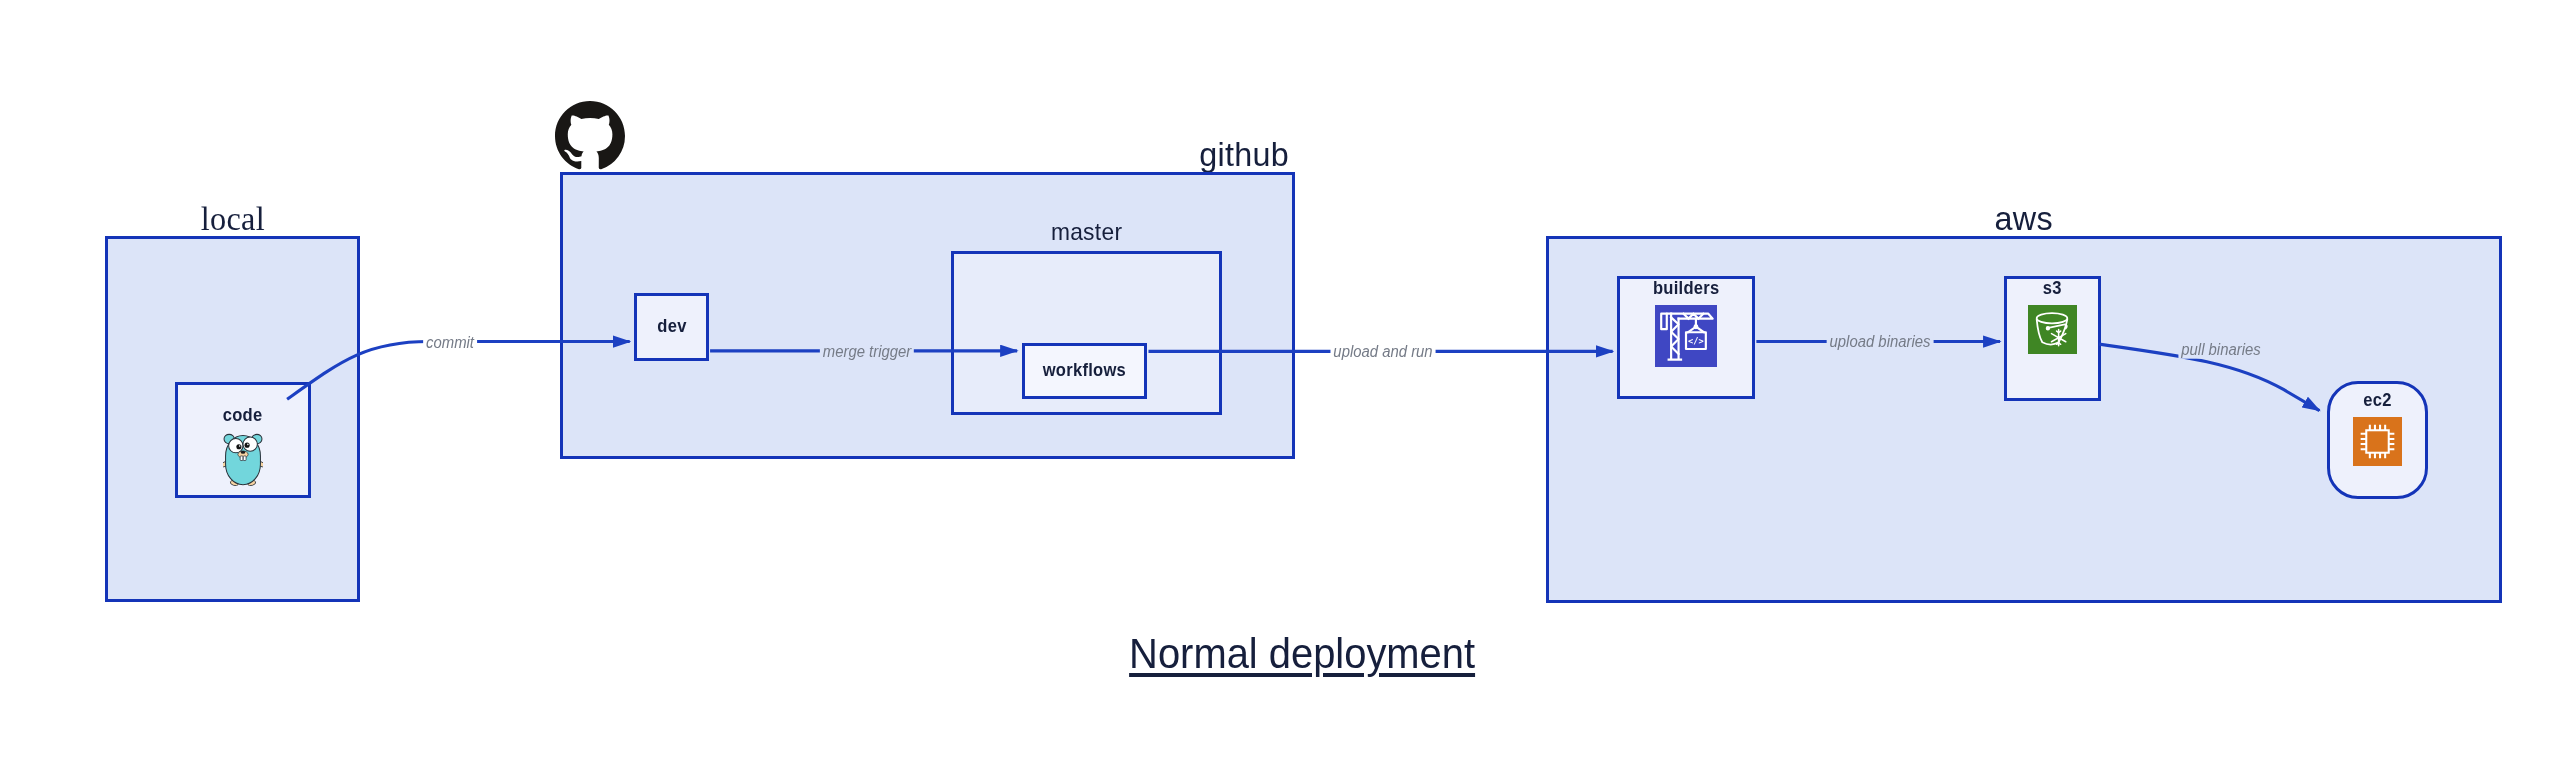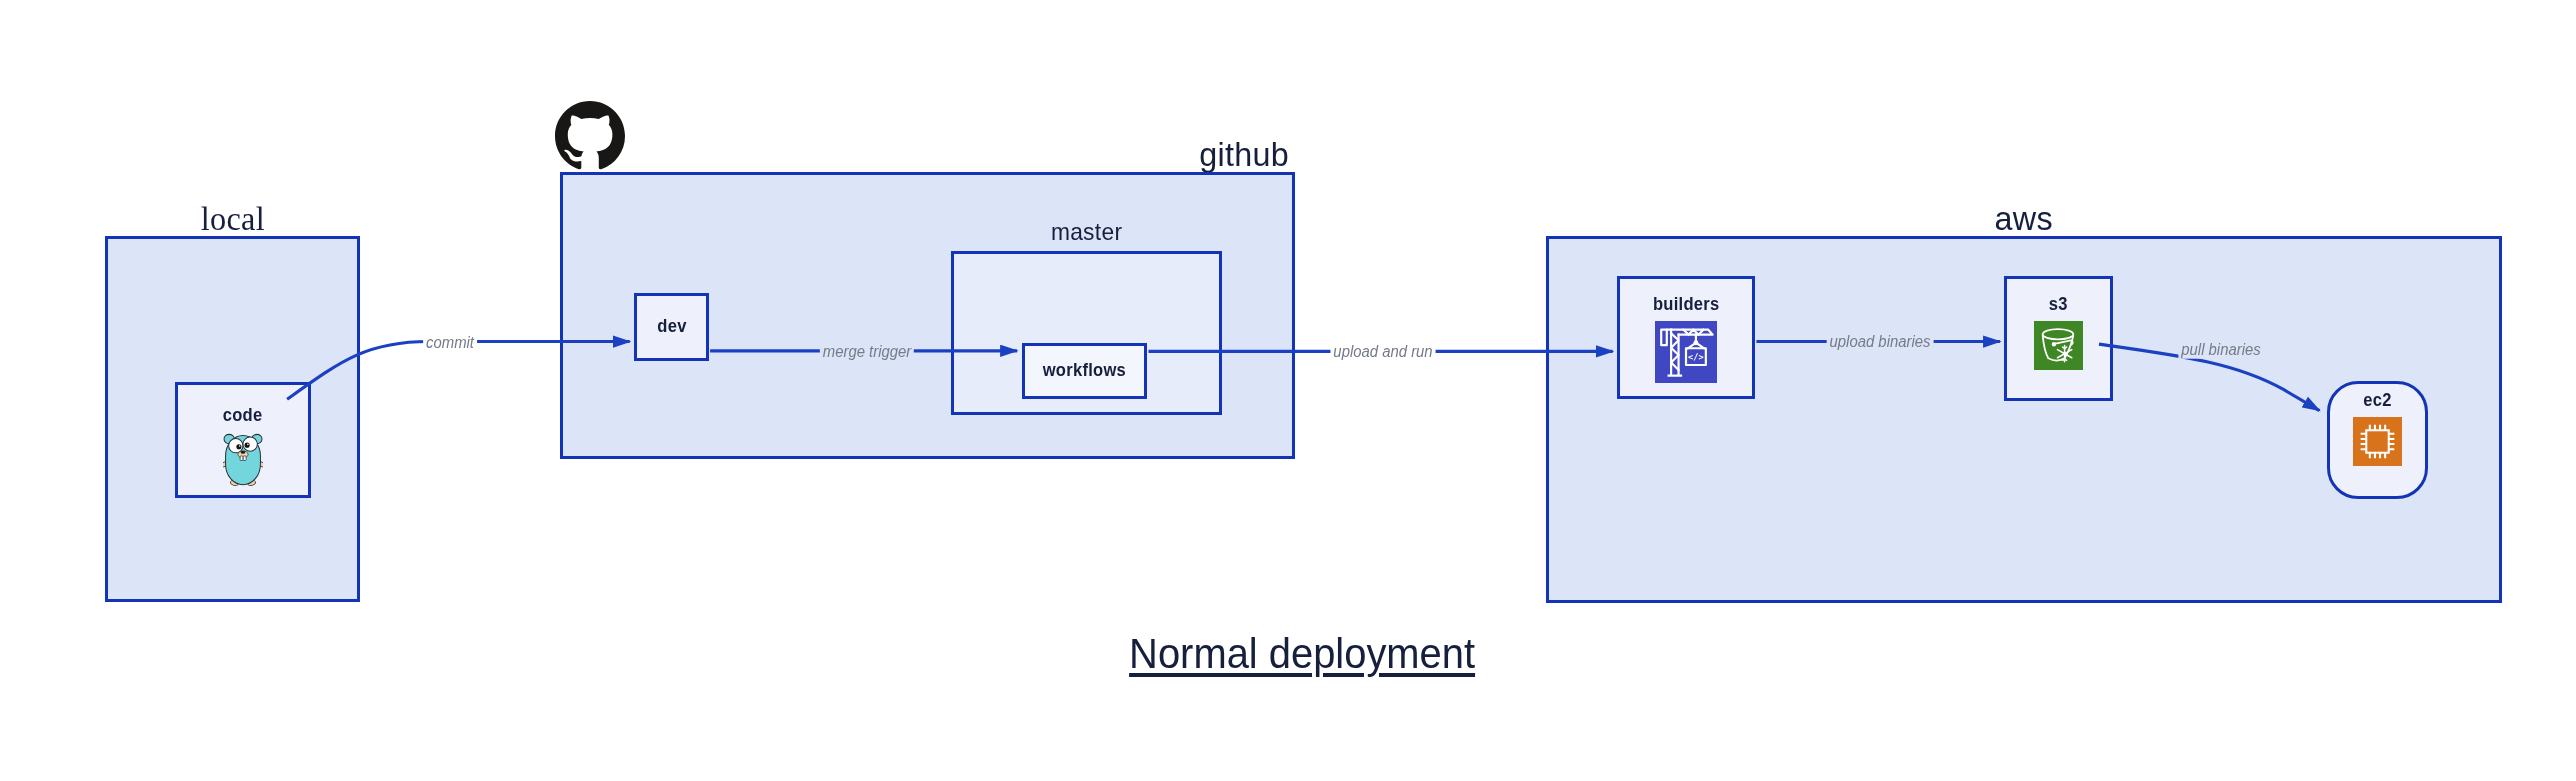--- a/index.html
+++ b/index.html
@@ -17,21 +17,21 @@
   .mid-fill{background:var(--mid_fill,#e7ecfa);}
   .node-fill{background:var(--node_fill,#eef1fc);}
   .inner-fill{background:var(--inner_fill,#f4f6fe);}
   .group-label{position:absolute;color:var(--label_navy,#161f3c);font-size:34px;line-height:1.1;
                text-align:center;letter-spacing:0.3px;}
   .group-label .cond{display:inline-block;transform:scaleX(.95);}
   .node{display:flex;flex-direction:column;align-items:center;}
   .node-label{color:var(--label_navy,#161f3c);font-weight:700;font-size:18px;line-height:1.1;
               transform:scaleX(.92);letter-spacing:0.3px;}
   .center-node{justify-content:center;}
-  .top-node{justify-content:flex-start;padding-top:16px;}
+  .top-node{justify-content:flex-start;padding-top:0;}
   .icon-tile{margin-top:6.2px;}
   #edges{position:absolute;left:0;top:0;pointer-events:none;}
   #edges path.edge{fill:none;stroke:var(--edge_blue,#1c40c2);stroke-width:6;}
   #edges marker path{fill:var(--edge_blue,#1c40c2);}
   .edge-label{position:absolute;transform:translate(-50%,-50%) scaleX(.93);white-space:nowrap;
               font-style:italic;font-size:16px;color:var(--edge_label_gray,#757b87);
               padding:0.5px 3.1px;line-height:1.1;}
   .bg-white{background:#fff;}
   .bg-group{background:var(--group_fill,#dce4f8);}
   .title{position:absolute;left:927px;top:630px;width:750px;text-align:center;}
@@ -102,21 +102,21 @@
         <path d="M46 14 L54 22 M62 14 L54 22 M62 14 L70 22 M78 14 L70 22"></path>
         <path d="M66 22 V35"></path>
         <path d="M66 35 L53 44 M66 35 L79 44"></path>
         <circle cx="66" cy="35" r="2.2" fill="#fff"></circle>
         <rect x="50" y="44" width="32" height="27"></rect>
       </g>
       <text x="66" y="62.5" text-anchor="middle" font-family="DejaVu Sans Mono, monospace" font-size="14" font-weight="bold" fill="#fff">&lt;/&gt;</text>
     </svg>
   </div>
 
-  <div class="box node-fill node top-node" style="left:2004px;top:276px;width:109px;height:125px;">
+  <div class="box node-fill node top-node" style="left:2004px;top:276px;width:97px;height:125px;">
     <span class="node-label">s3</span>
     <svg class="icon-tile" width="49" height="49" viewBox="0 0 96 96">
       <rect x="0" y="0" width="96" height="96" fill="var(--s3_icon_bg,#3f8624)"></rect>
       <g stroke="#fff" stroke-width="3.5" fill="none" stroke-linecap="round">
         <ellipse cx="47" cy="26" rx="30" ry="10"></ellipse>
         <path d="M17 28 C19 50 24 66 28 73 Q45 82 60 73 C66 62 74 44 77 28"></path>
         <path d="M40 45 L72 38 Q79 40 74 46"></path>
         <circle cx="39" cy="45.5" r="2.5" fill="#fff"></circle>
       </g>
       <g stroke="#fff" stroke-width="3" fill="none" stroke-linecap="round">

